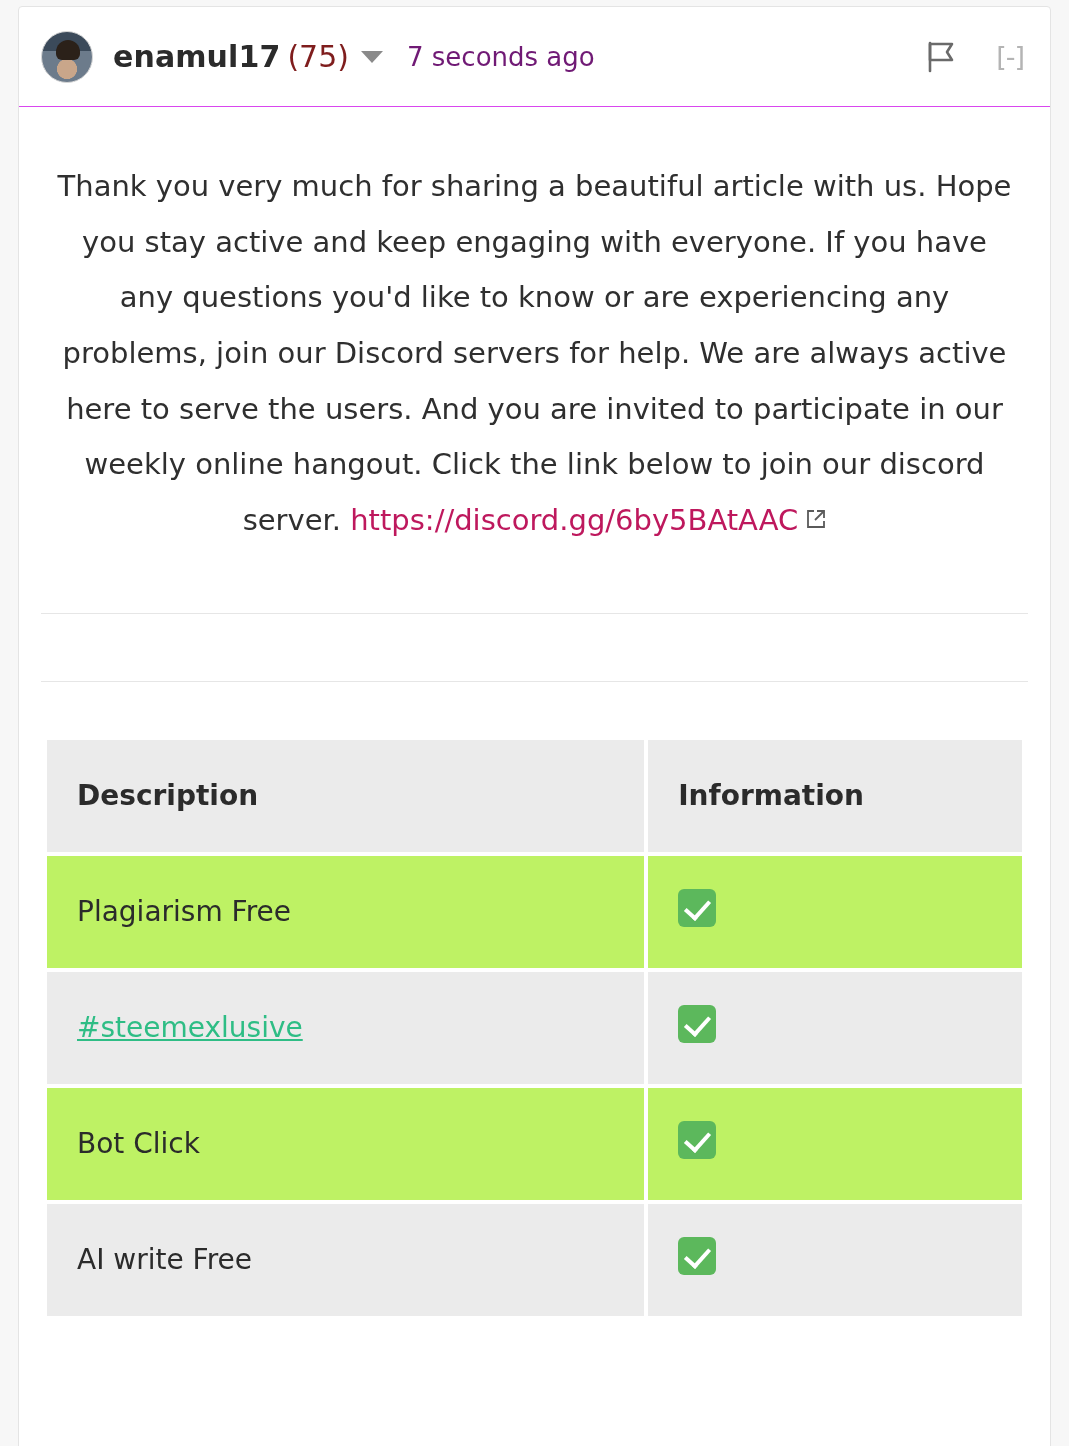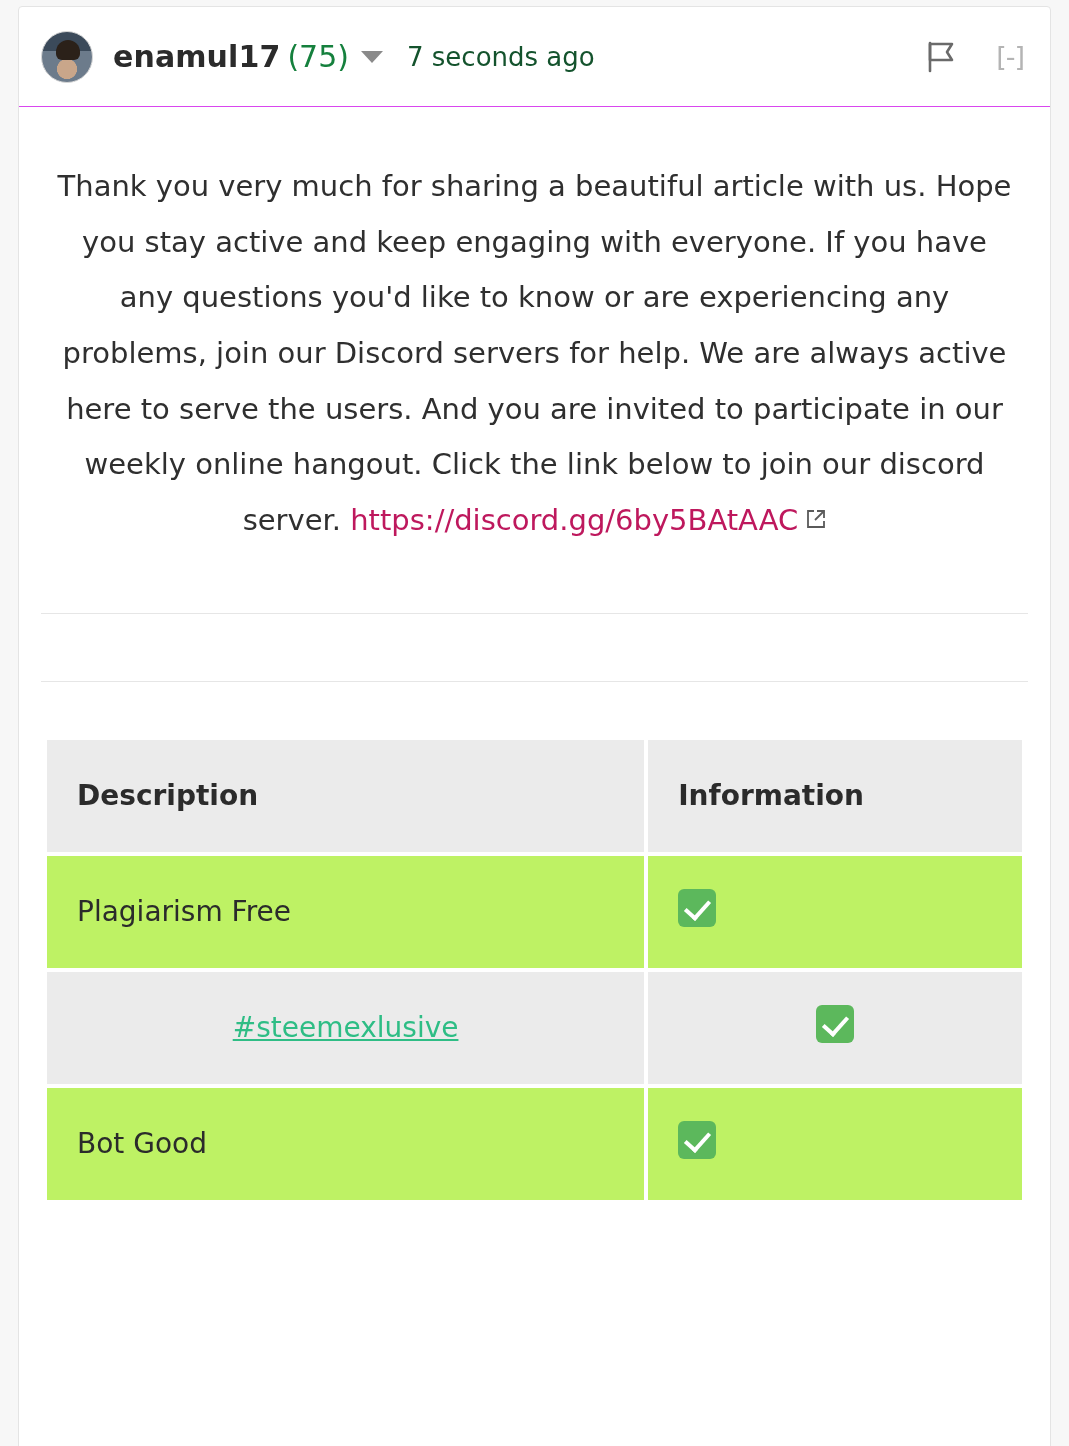--- a/index.html
+++ b/index.html
@@ -61,34 +61,34 @@
     margin-left: 20px;
     font-size: 30px;
     font-weight: 700;
     color: #2b2b2b;
     letter-spacing: .1px;
   }
   .reputation {
     margin-left: 7px;
     font-size: 30px;
     font-weight: 400;
-    color: #15803d;
+    color: #7f1d1d;
   }
   .caret-down {
     margin-left: 12px;
     width: 0;
     height: 0;
     border-left: 11px solid transparent;
     border-right: 11px solid transparent;
     border-top: 12px solid #8a8a8a;
   }
   .timestamp {
     margin-left: 24px;
     font-size: 26px;
-    color: #14532d;
+    color: #701a75;
   }
   .header-spacer { flex: 1 1 auto; }
   .flag-icon {
     width: 30px;
     height: 32px;
     position: relative;
     margin-right: 40px;
   }
   .flag-icon svg { display: block; }
   .collapse-toggle {
@@ -161,21 +161,21 @@
   table.info-table th {
     background: #ebebeb;
     font-weight: 700;
     height: 112px;
   }
   table.info-table td {
     height: 112px;
     font-weight: 400;
   }
   table.info-table tr.row-odd td { background: #bef264; }
-  table.info-table tr.row-even td { background: #ebebeb; text-align: center; }
+  table.info-table tr.row-even td { background: #ebebeb; }
   .col-desc { width: 61.5%; }
   .col-info { width: 38.5%; margin-left: 41px; }
   .tag-link { color: #2ebd85; }
   .check {
     display: inline-block;
     width: 38px;
     height: 38px;
     border-radius: 6px;
     background: #5cb85c;
     position: relative;
@@ -245,21 +245,27 @@
         </tr>
         <tr class="row-even">
           <td class="col-desc">
             <a class="tag-link" href="#">#steemexlusive</a>
           </td>
           <td class="col-info">
             <span class="check"></span>
           </td>
         </tr>
         <tr class="row-odd">
-          <td class="col-desc">Bot Good</td>
+          <td class="col-desc">Bot Click</td>
+          <td class="col-info">
+            <span class="check"></span>
+          </td>
+        </tr>
+        <tr class="row-even">
+          <td class="col-desc">AI write Free</td>
           <td class="col-info">
             <span class="check"></span>
           </td>
         </tr>
       </tbody>
     </table>
   </div>
 
 </div>
 

